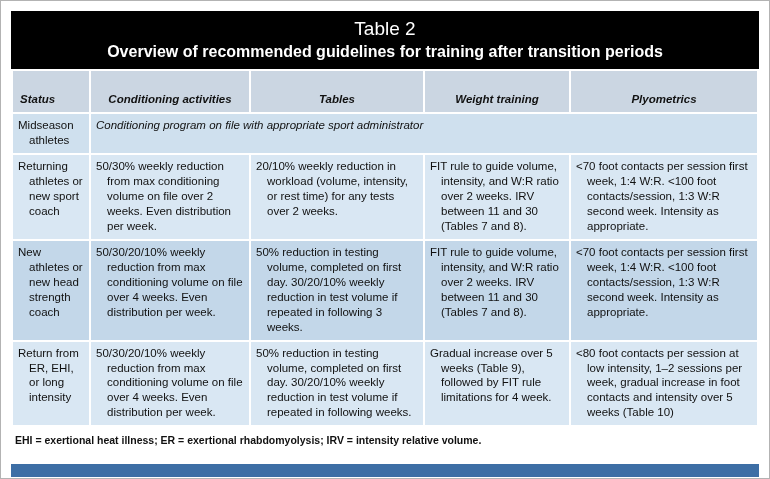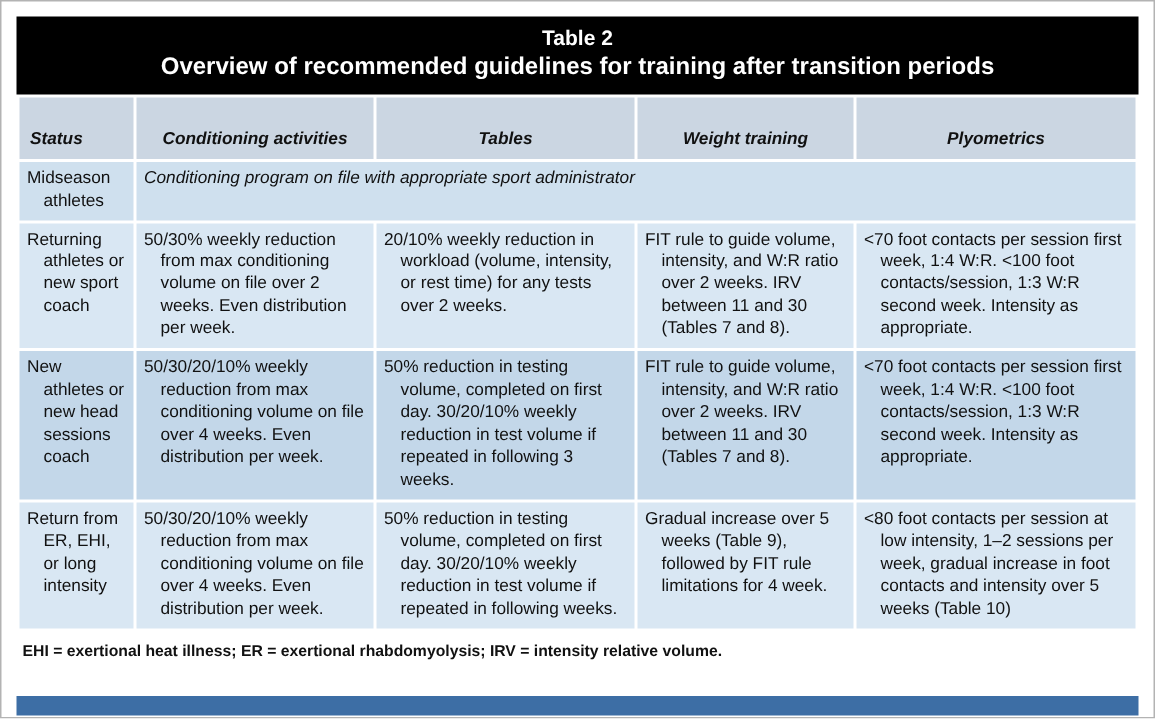--- a/index.html
+++ b/index.html
@@ -27,22 +27,22 @@
   .content {
     margin: 10px 10px 0 10px;
   }
   .table-title-bar {
     background: var(--title-bar-bg);
     color: #ffffff;
     text-align: center;
     padding: 5px 8px 7px 8px;
   }
   .table-title {
-    font-weight: bold;
-    font-size: 14px;
+    font-weight: normal;
+    font-size: 19px;
     line-height: 1.35;
   }
   .table-subtitle {
     font-weight: bold;
     font-size: 16px;
     line-height: 1.3;
   }
   table.guidelines {
     width: 100%;
     table-layout: fixed;
@@ -142,21 +142,21 @@
           <td>
             <div class="hang">FIT rule to guide volume, intensity, and W:R ratio over 2 weeks. IRV between 11 and 30 (Tables 7 and 8).</div>
           </td>
           <td>
             <div class="hang">&lt;70 foot contacts per session first week, 1:4 W:R. &lt;100 foot contacts/session, 1:3 W:R second week. Intensity as appropriate.</div>
           </td>
         </tr>
 
         <tr class="row-dark">
           <td class="status-cell">
-            <div class="hang">New athletes or new head sessions coach</div>
+            <div class="hang">New athletes or new head strength coach</div>
           </td>
           <td>
             <div class="hang">50/30/20/10% weekly reduction from max conditioning volume on file over 4 weeks. Even distribution per week.</div>
           </td>
           <td>
             <div class="hang">50% reduction in testing volume, completed on first day. 30/20/10% weekly reduction in test volume if repeated in following 3 weeks.</div>
           </td>
           <td>
             <div class="hang">FIT rule to guide volume, intensity, and W:R ratio over 2 weeks. IRV between 11 and 30 (Tables 7 and 8).</div>
           </td>

